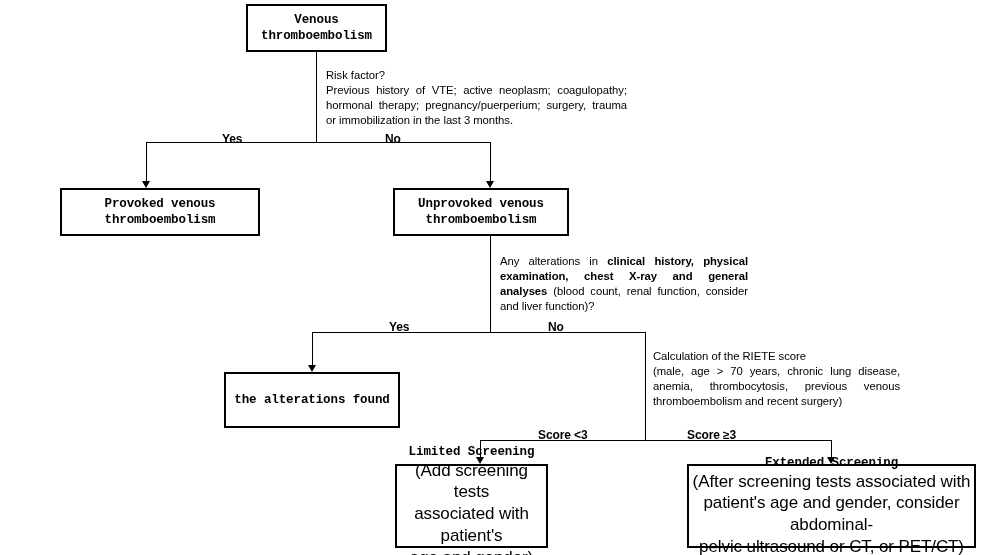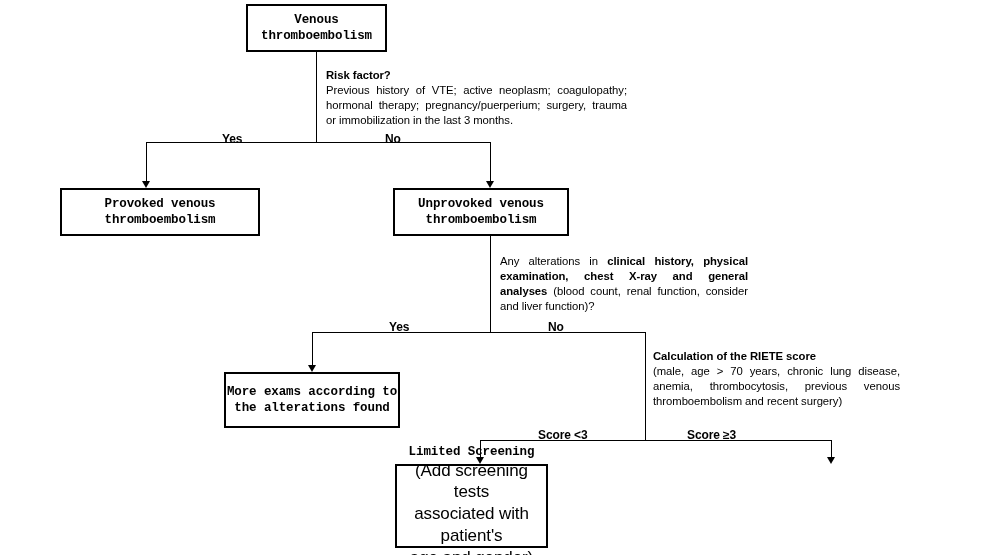--- a/index.html
+++ b/index.html
@@ -45,21 +45,21 @@
 
   
   .note{
     position:absolute;
     font-size:11.3px;
     line-height:1.33;
     letter-spacing:-0.05px;
     text-align:justify;
     text-justify:inter-word;
   }
-  .note .hd{font-weight:bold;display:block;text-align:left;}
+  .note .hd{font-weight:normal;display:block;text-align:left;}
   .note b{font-weight:bold;}
 
   
   .elabel{
     position:absolute;
     font-size:12px;
     font-weight:bold;
     letter-spacing:-0.1px;
     white-space:nowrap;
   }
@@ -108,21 +108,20 @@
 
   <div class="hline" style="left:312px;top:332px;width:334px;"></div>
   <div class="vline" style="left:312px;top:332px;height:34px;"></div>
   <div class="arrow" style="left:308px;top:365px;"></div>
   <div class="vline" style="left:645px;top:332px;height:108px;"></div>
 
   <div class="elabel" style="left:389px;top:320px;">Yes</div>
   <div class="elabel" style="left:548px;top:320px;">No</div>
 
   <div class="box" style="left:224px;top:372px;width:176px;height:56px;">
-    <span class="ttl">More exams according to</span>
     <span class="ttl">the alterations found</span>
   </div>
 
   <div class="note" style="left:653px;top:349px;width:247px;">
     <span class="hd">Calculation of the RIETE score</span>
     <span>(male, age &gt; 70 years, chronic lung disease, anemia, thrombocytosis, previous venous thromboembolism and recent surgery)</span>
   </div>
 
   <div class="hline" style="left:480px;top:440px;width:351px;"></div>
   <div class="vline" style="left:480px;top:440px;height:19px;"></div>
@@ -133,14 +132,20 @@
   <div class="elabel" style="left:538px;top:428px;">Score &lt;3</div>
   <div class="elabel" style="left:687px;top:428px;">Score ≥3</div>
 
   <div class="box" style="left:395px;top:464px;width:153px;height:84px;align-items:center;">
     <span class="ttl">Limited Screening</span>
     <span class="sub">(Add screening tests</span>
     <span class="sub">associated with patient's</span>
     <span class="sub">age and gender)</span>
   </div>
 
+  <div class="box" style="left:687px;top:464px;width:289px;height:84px;">
+    <span class="ttl">Extended Screening</span>
+    <span class="sub">(After screening tests associated with</span>
+    <span class="sub">patient's age and gender, consider abdominal-</span>
+    <span class="sub">pelvic ultrasound or CT, or PET/CT)</span>
+  </div>
 
 </div>
 
 </body></html>

